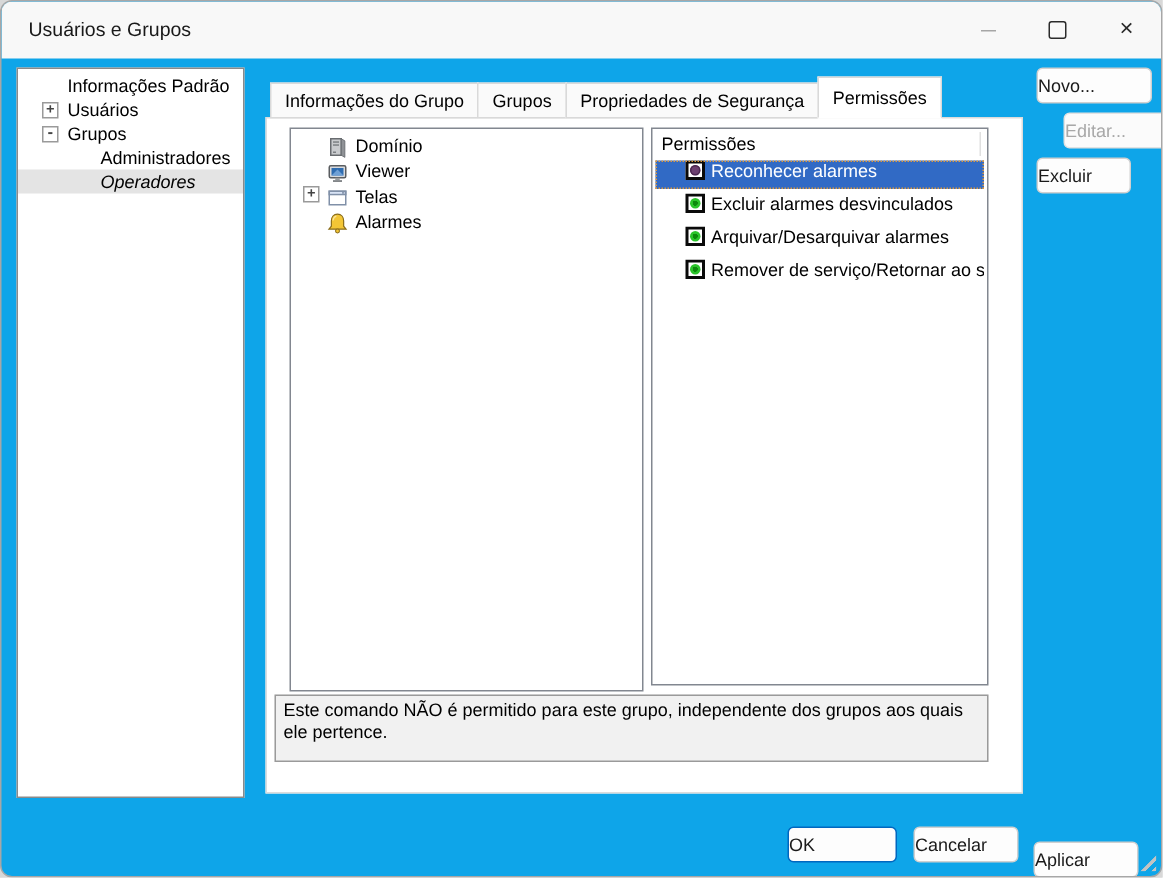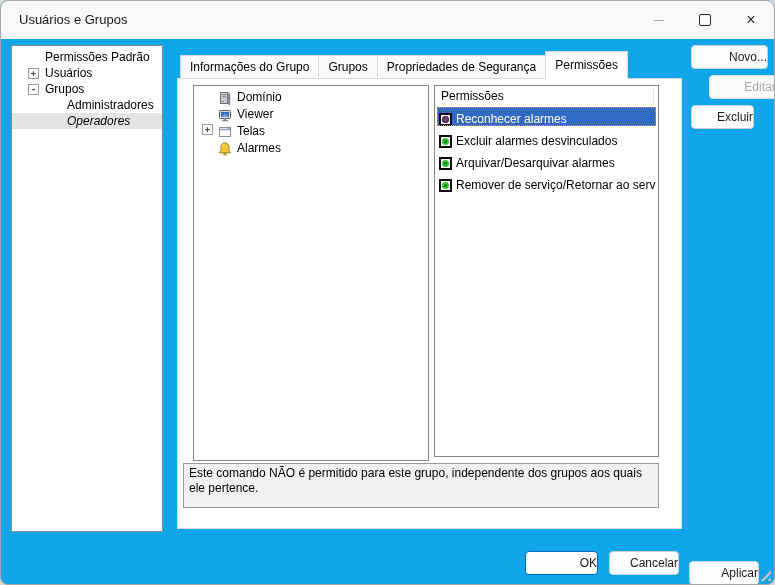--- a/index.html
+++ b/index.html
@@ -33,34 +33,34 @@
     border:1px solid #828790;z-index:2;padding-top:4px;box-sizing:content-box;overflow:hidden;}
   .tree-row{display:flex;height:17px;padding-left:8px;white-space:nowrap;cursor:default;}
   .tree-row .exp{margin-right:4px;}
   .tree-row.noexp::before{content:"";width:15px;flex:none;}
   .tree-ico{width:16px;height:16px;margin-right:4px;flex:none;}
   
   .permpanel{position:absolute;left:433px;top:84px;width:223px;height:370px;background:#fff;
     border:1px solid #828790;z-index:2;overflow:hidden;}
   .perm-header{position:relative;height:21px;line-height:21px;padding-left:6px;white-space:nowrap;}
   .perm-header .col-divider{position:absolute;left:218px;top:2px;width:1px;height:16px;background:#e0e0e0;}
-  .perm-row{display:flex;align-items:flex-end;height:19px;margin:0 2px 3px 2px;padding-left:2px;white-space:nowrap;overflow:hidden;cursor:default;}
+  .perm-row{display:flex;align-items:flex-start;height:19px;margin:0 2px 3px 2px;padding-left:20px;white-space:nowrap;overflow:hidden;cursor:default;}
   .perm-row.selected{background:#316ac5;color:#fff;outline:1px dotted #df9a3f;outline-offset:-1px;}
   .perm-ico{width:9px;height:9px;border:2px solid #0a0a0a;background:#fff;display:flex;align-items:center;
     justify-content:center;margin-right:4px;flex:none;box-sizing:content-box;}
   .perm-ico i{width:7px;height:7px;border-radius:50%;display:block;}
   .perm-row.state-allowed .perm-ico i{background:radial-gradient(circle,#0c8a0c 0 34%,#2bc42b 35% 100%);}
   .perm-row.state-denied  .perm-ico i{background:#6c3f70;box-shadow:inset 0 0 0 1px #4b2750;}
   
   .message{position:absolute;left:182px;top:462px;width:464px;height:39px;background:#f1f1f1;
     border:1px solid #9a9a9a;z-index:2;padding:2px 5px;line-height:15px;overflow:hidden;}
   
   .btn{position:absolute;height:24px;background:#fdfdfd;border:1px solid #d0d0d0;border-radius:4px;
     font-family:"Liberation Sans",sans-serif;font-size:12px;color:#1a1a1a;display:flex;
-    align-items:center;justify-content:flex-end;cursor:default;box-sizing:border-box;}
+    align-items:center;justify-content:flex-start;cursor:default;box-sizing:border-box;}
   .btn.disabled{color:#a8a8a8;background:#fbfbfb;border-color:#e2e2e2;}
   .btn.default{border:1.5px solid #0067c0;}
   .btn-novo{left:690px;top:44px;width:77px;}
   .btn-editar{left:708px;top:74px;width:77px;}
   .btn-excluir{left:690px;top:104px;width:63px;}
   .btn-ok{left:524px;top:550px;width:73px;}
   .btn-cancelar{left:608px;top:550px;width:70px;}
   .btn-aplicar{left:688px;top:560px;width:70px;}
   
   .grip{position:absolute;right:3px;bottom:3px;width:11px;height:11px;
@@ -82,21 +82,21 @@
           <span class="max-box"></span>
         </div>
       <div class="winbtn">
           <span class="close-x">×</span>
         </div>
     </div>
   </div>
 
   <div class="sidebar">
     <div class="sb-row noexp">
-      <span>Permissões Padrão</span>
+      <span>Informações Padrão</span>
     </div>
     <div class="sb-row">
       <span class="exp">+</span>
       <span>Usuários</span>
     </div>
     <div class="sb-row">
       <span class="exp">-</span>
       <span>Grupos</span>
     </div>
     <div class="sb-row child">

